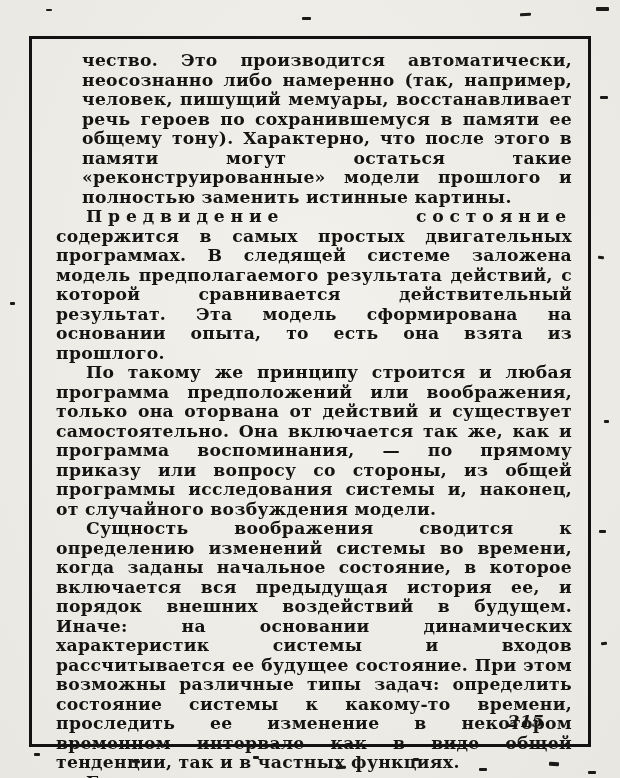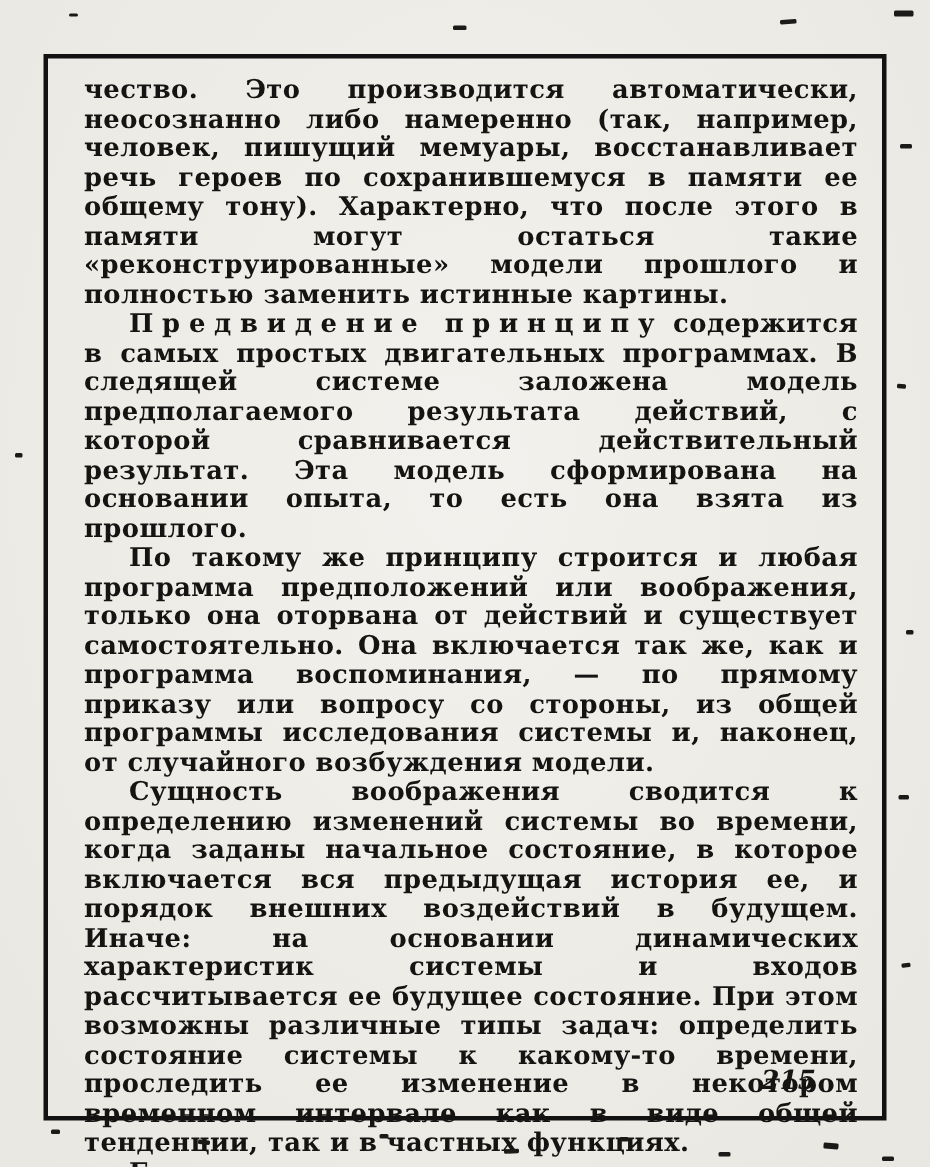--- a/index.html
+++ b/index.html
@@ -24,21 +24,21 @@
     right: 16px;
     top: 12px;
     color: #151413;
     font-size: 17.2px;
     line-height: 19.5px;
     font-weight: 600;
     letter-spacing: 0.3px;
     text-align: justify;
   }
   .text-block p { text-indent: 30px; }
-  .text-block p.no-indent { text-indent: 0; }
+  .text-block p.no-indent { text-indent: 0; margin-left: 26px; }
   .sperr { letter-spacing: 0.34em; }
   .page-number {
     position: absolute;
     right: 44px;
     top: 672px;
     font-style: italic;
     font-weight: 700;
     font-size: 17.5px;
     color: #161514;
   }
@@ -48,21 +48,21 @@
 <body>
 
 <div class="page">
 
   <div class="frame">
 
     <div class="text-block">
       <p class="no-indent">чество. Это производится автоматически, неосознанно либо намеренно (так, например, человек, пишущий мемуары, восстанавливает речь героев по сохранившемуся в памяти ее общему тону). Характерно, что после этого в памяти могут остаться такие «реконструированные» модели прошлого и полностью заменить истинные картины.</p>
 
       <p>
-        <span class="sperr">Предвидение принципу</span><span> содержится в самых простых двигательных программах. В следящей системе заложена модель предполагаемого результата действий, с которой сравнивается действительный результат. Эта модель сформирована на основании опыта, то есть она взята из прошлого.</span>
+        <span class="sperr">Предвидение состояние</span><span> содержится в самых простых двигательных программах. В следящей системе заложена модель предполагаемого результата действий, с которой сравнивается действительный результат. Эта модель сформирована на основании опыта, то есть она взята из прошлого.</span>
       </p>
 
       <p>По такому же принципу строится и любая программа предположений или воображения, только она оторвана от действий и существует самостоятельно. Она включается так же, как и программа воспоминания, — по прямому приказу или вопросу со стороны, из общей программы исследования системы и, наконец, от случайного возбуждения модели.</p>
 
       <p>Сущность воображения сводится к определению изменений системы во времени, когда заданы начальное состояние, в которое включается вся предыдущая история ее, и порядок внешних воздействий в будущем. Иначе: на основании динамических характеристик системы и входов рассчитывается ее будущее состояние. При этом возможны различные типы задач: определить состояние системы к какому-то времени, проследить ее изменение в некотором временном интервале как в виде общей тенденции, так и в частных функциях.</p>
 
       <p>Если в памяти уже имеется система, точно соответствующая данной, то воображение сводится к последовательному воспоминанию ее изменений во времени — самостоятельных или в зависимости от внешних воз-</p>
     </div>
 
     <div class="page-number">215</div>

